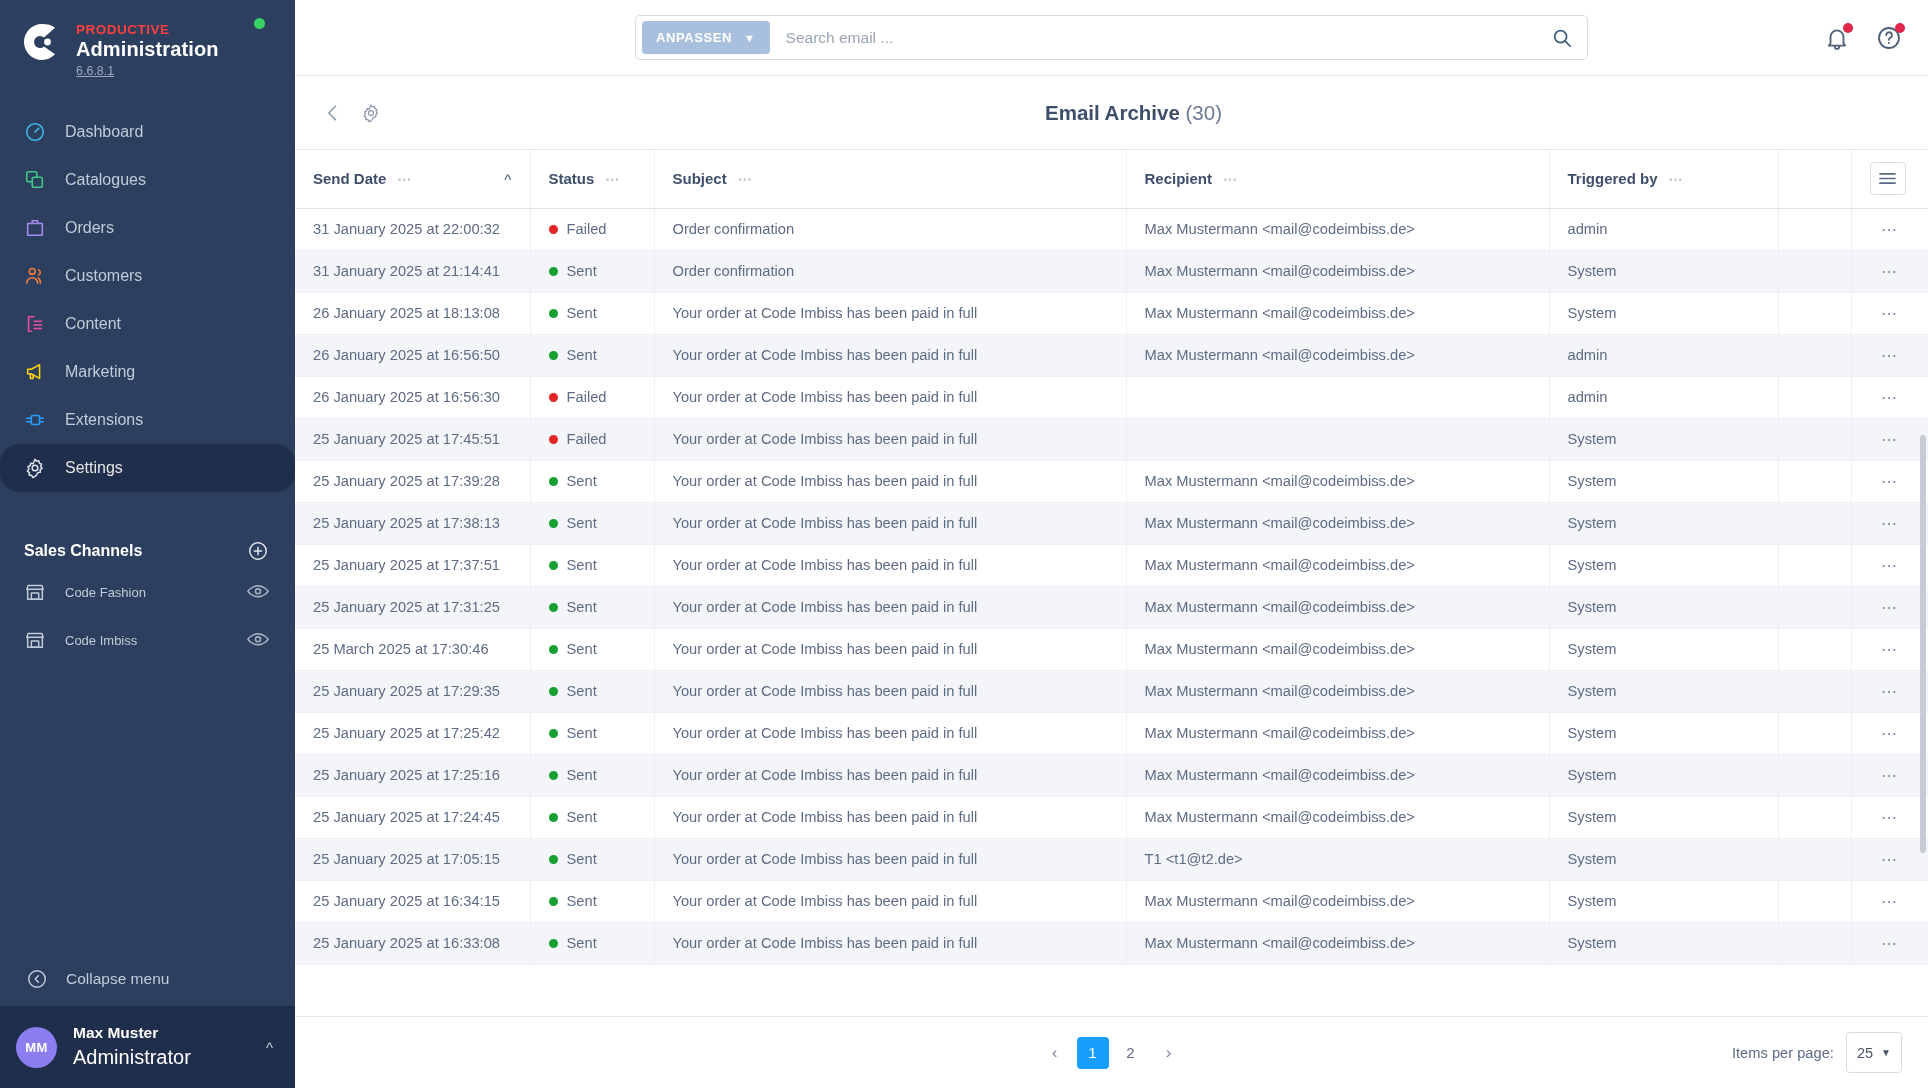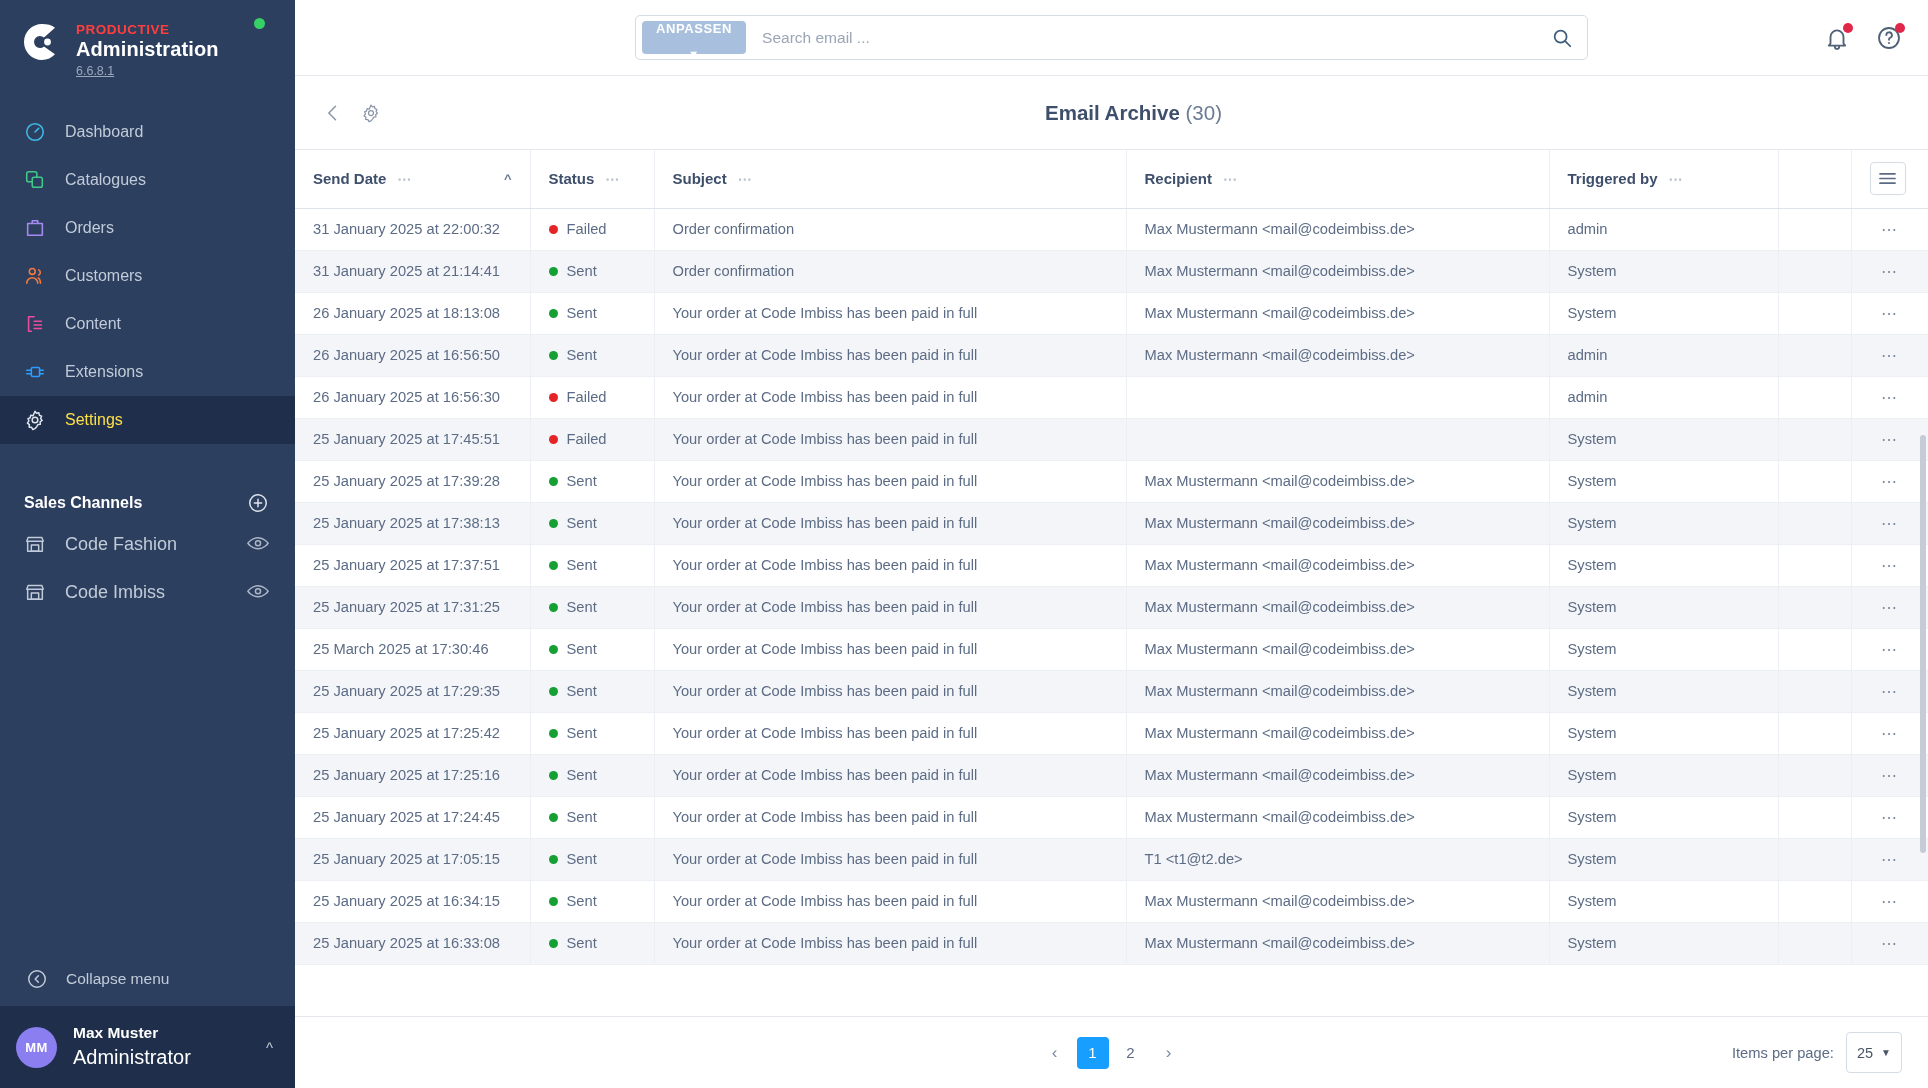--- a/index.html
+++ b/index.html
@@ -34,35 +34,35 @@
     width: 11px; height: 11px; border-radius: 50%; background: #37d067;
   }
 
   .nav { margin-top: 12px; }
   .nav-item {
     display: flex; align-items: center;
     height: 48px; padding-left: 22px;
     color: #c2cbd9; font-size: 16px;
     cursor: pointer; position: relative;
   }
-  .nav-item.active { background: #1f2e4a; color: #fde047; }
+  .nav-item.active { background: #1f2e4a; color: #e5e5e5; border-radius: 19px; }
   .nav-ico { width: 26px; height: 26px; flex: 0 0 26px; margin-right: 17px; display: flex; align-items: center; justify-content: center; }
   .nav-ico svg { width: 22px; height: 22px; display: block; }
 
   .sc-head {
     display: flex; align-items: center; justify-content: space-between;
     padding: 0 26px 0 24px;
     margin-top: 42px; height: 34px;
     color: #ffffff; font-size: 16px; font-weight: bold;
   }
   .sc-add { width: 22px; height: 22px; cursor: pointer; }
   .sc-item {
     display: flex; align-items: center;
     height: 48px; padding: 0 26px 0 22px;
-    color: #c2cbd9; font-size: 18px; cursor: pointer;
+    color: #c2cbd9; font-size: 13px; cursor: pointer;
   }
   .sc-item .nav-ico svg { stroke: #c2cbd9; }
   .sc-eye { margin-left: auto; width: 22px; height: 18px; opacity: .85; cursor: pointer; }
 
   .sb-spacer { flex: 1 1 auto; }
   .collapse {
     display: flex; align-items: center; height: 54px;
     padding-left: 24px; color: #c2cbd9; font-size: 15.5px; cursor: pointer;
   }
   .collapse .nav-ico { margin-right: 16px; }
@@ -94,21 +94,21 @@
     width: 953px; height: 45px;
     border: 1px solid #d6dce5; border-radius: 5px;
     display: flex; align-items: center; padding: 0 14px 0 6px;
     background: #fff;
   }
   .anpassen {
     height: 33px; background: #a8c0dd; color: #ffffff;
     border: none; border-radius: 4px;
     font-size: 13px; font-weight: bold; letter-spacing: .6px;
     padding: 0 14px; display: flex; align-items: center; gap: 12px;
-    cursor: pointer; font-family: inherit; flex-direction: column;
+    cursor: pointer; font-family: inherit;
   }
   .anpassen .cv { font-size: 11px; }
   .search-input {
     flex: 1 1 auto; border: none; outline: none;
     font-size: 15.5px; color: #4a5668; padding-left: 16px;
     font-family: inherit; background: transparent;
   }
   .search-input::placeholder { color: #9aa5b5; }
   .search-btn { width: 22px; height: 22px; cursor: pointer; flex: 0 0 22px; }
   .top-right {
@@ -268,20 +268,29 @@
         <span>Customers</span>
       </div>
       <div class="nav-item">
         <span class="nav-ico">
             <svg viewBox="0 0 24 24" fill="none" stroke="#ed4d9c" stroke-width="1.7" stroke-linecap="round">
               <path d="M5 4h6M5 4v16M5 20h3"></path>
               <path d="M11 9h8M11 13h8M11 17h8"></path>
             </svg>
           </span>
         <span>Content</span>
+      </div>
+      <div class="nav-item">
+        <span class="nav-ico">
+            <svg viewBox="0 0 24 24" fill="none" stroke="#ffd500" stroke-width="1.7" stroke-linejoin="round">
+              <path d="M4 9v5h4l9 5V4L8 9H4z"></path>
+              <path d="M7 14v5h3v-4" stroke-linecap="round"></path>
+            </svg>
+          </span>
+        <span>Marketing</span>
       </div>
       <div class="nav-item">
         <span class="nav-ico">
             <svg viewBox="0 0 24 24" fill="none" stroke="#2a9fff" stroke-width="1.7" stroke-linecap="round">
               <rect x="8" y="7" width="9" height="10" rx="1.5"></rect>
               <path d="M3 10h5M3 14h5M17 10h4M17 14h4"></path>
             </svg>
           </span>
         <span>Extensions</span>
       </div>

